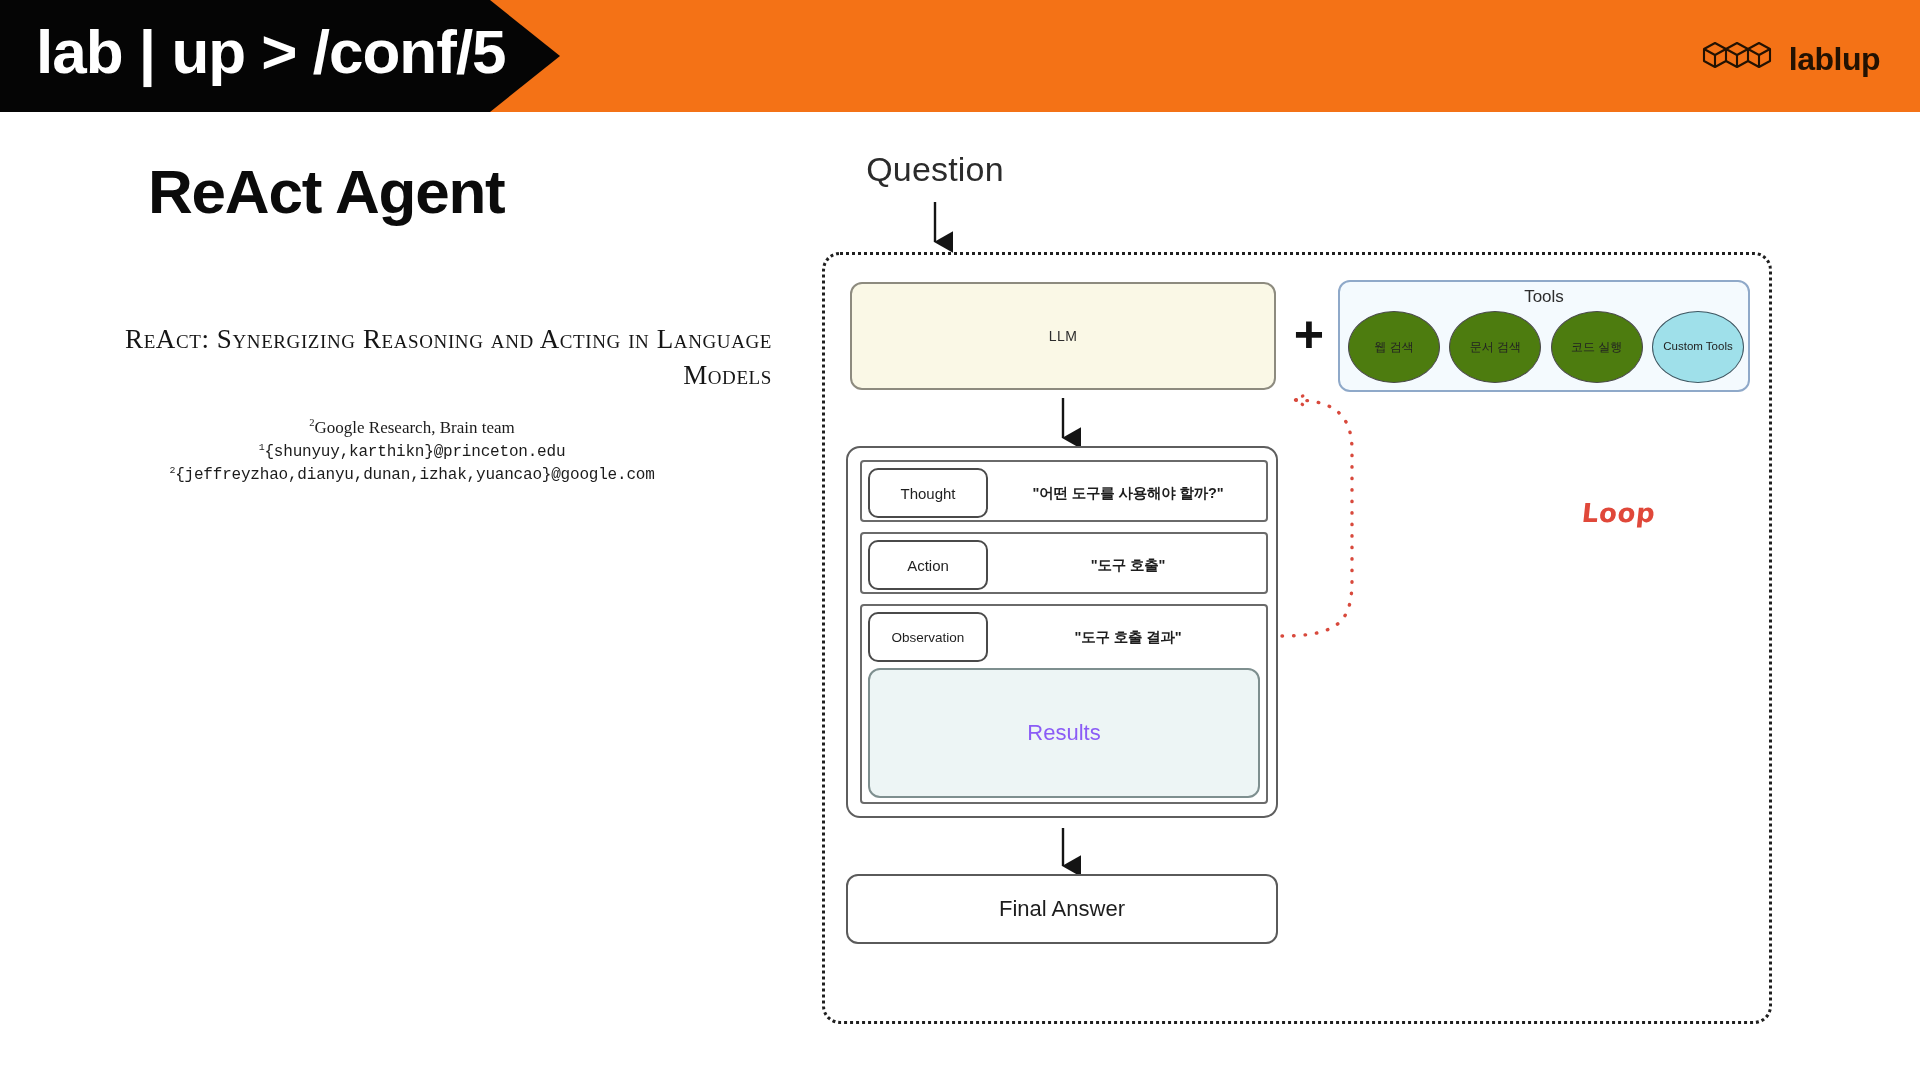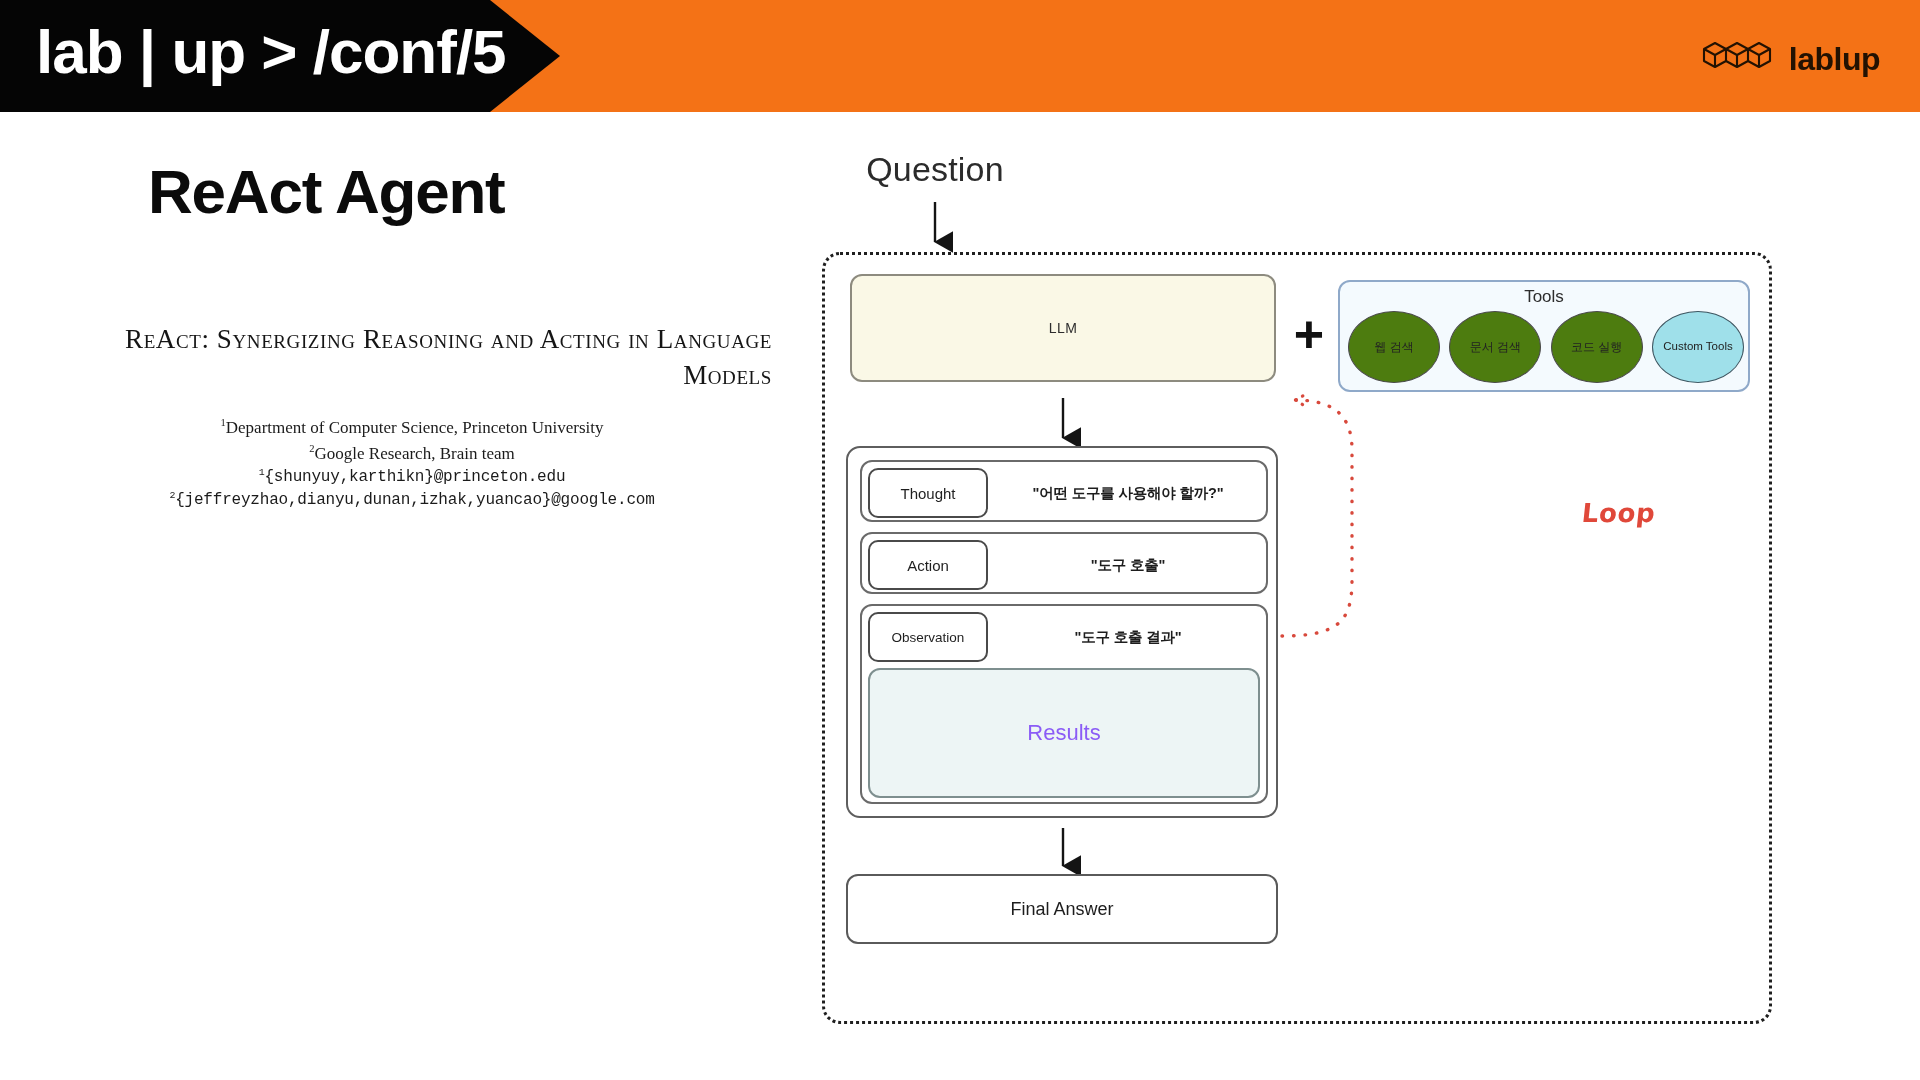--- a/index.html
+++ b/index.html
@@ -144,21 +144,21 @@
     width: 950px;
     height: 772px;
     border: 3.5px dotted #1f1f1f;
     border-radius: 18px;
   }
 
   
   .llm-box {
     position: absolute;
     left: 50px;
-    top: 124px;
+    top: 132px;
     width: 426px;
     height: 108px;
     background: #faf8e6;
     border: 2px solid #8d8b7f;
     border-radius: 12px;
     display: flex;
     align-items: center;
     justify-content: center;
     font-size: 14px;
     color: #2d2d2d;
@@ -239,21 +239,21 @@
     background: #ffffff;
     border: 2px solid #5e5e5e;
     border-radius: 14px;
   }
   .step-shell {
     position: absolute;
     left: 12px;
     width: 408px;
     background: #ffffff;
     border: 2px solid #6a6a6a;
-    border-radius: 12px;
+    border-radius: 4px;
   }
   .step-shell.s-thought   { top: 12px;  height: 62px; }
   .step-shell.s-action    { top: 84px;  height: 62px; }
   .step-shell.s-observe   { top: 156px; height: 200px; }
 
   .chip {
     position: absolute;
     left: 6px;
     top: 6px;
     width: 120px;
@@ -304,21 +304,21 @@
     left: 46px;
     top: 724px;
     width: 432px;
     height: 70px;
     background: #ffffff;
     border: 2px solid #5a5a5a;
     border-radius: 12px;
     display: flex;
     align-items: center;
     justify-content: center;
-    font-size: 18px;
+    font-size: 22px;
     color: #1d1d1d;
   }
 
   
   .arrow-svg { position: absolute; left: 0; top: 0; width: 1000px; height: 900px; pointer-events: none; }
 
   .loop-label {
     position: absolute;
     left: 402px;
     top: 0;
@@ -355,21 +355,20 @@
     </span>
     <span class="lablup-word">lablup</span>
   </div>
 </div>
 
 <div class="slide-title">ReAct Agent</div>
 
 <div class="paper">
   <div class="paper-title">ReAct: Synergizing Reasoning and Acting in Language Models</div>
   <div class="paper-affil">
-    <div><span class="sup">1</span>Department of Computer Science, Princeton University</div>
     <div><span class="sup">2</span>Google Research, Brain team</div>
   </div>
   <div class="paper-mail">
     <div><span class="sup">1</span>{shunyuy,karthikn}@princeton.edu</div>
     <div><span class="sup">2</span>{jeffreyzhao,dianyu,dunan,izhak,yuancao}@google.com</div>
   </div>
 </div>
 
 <div class="diagram">
 

